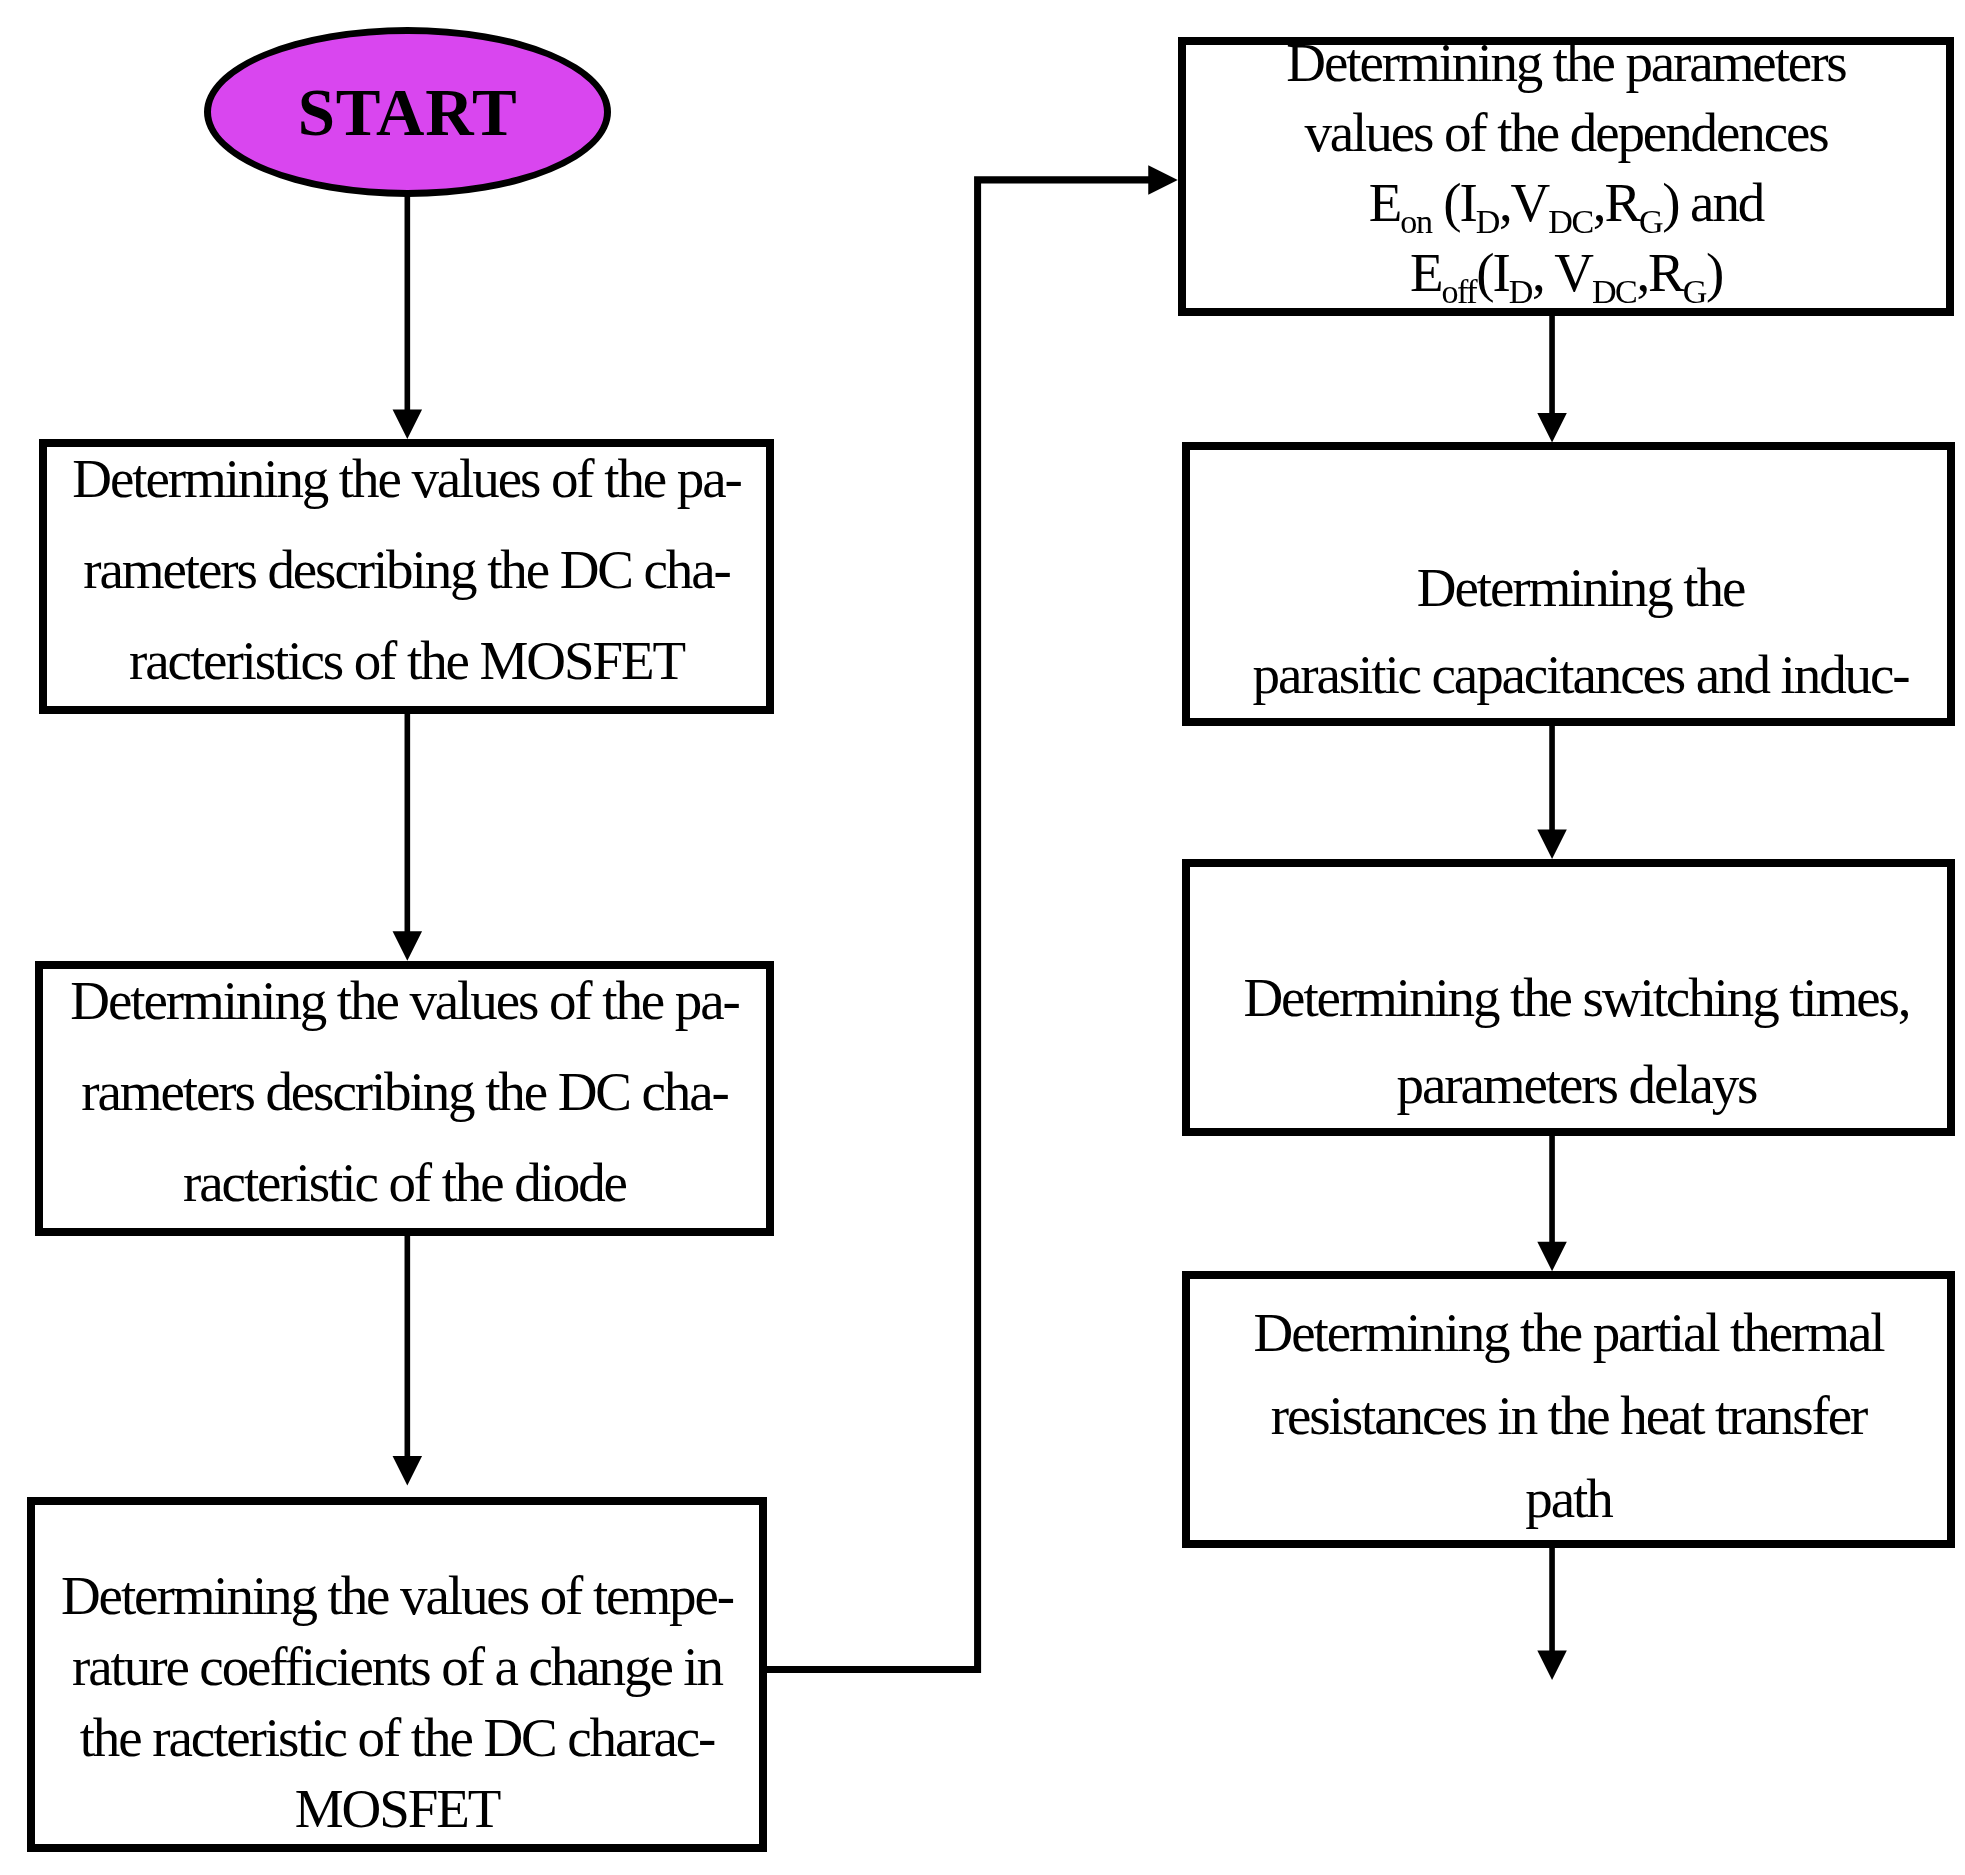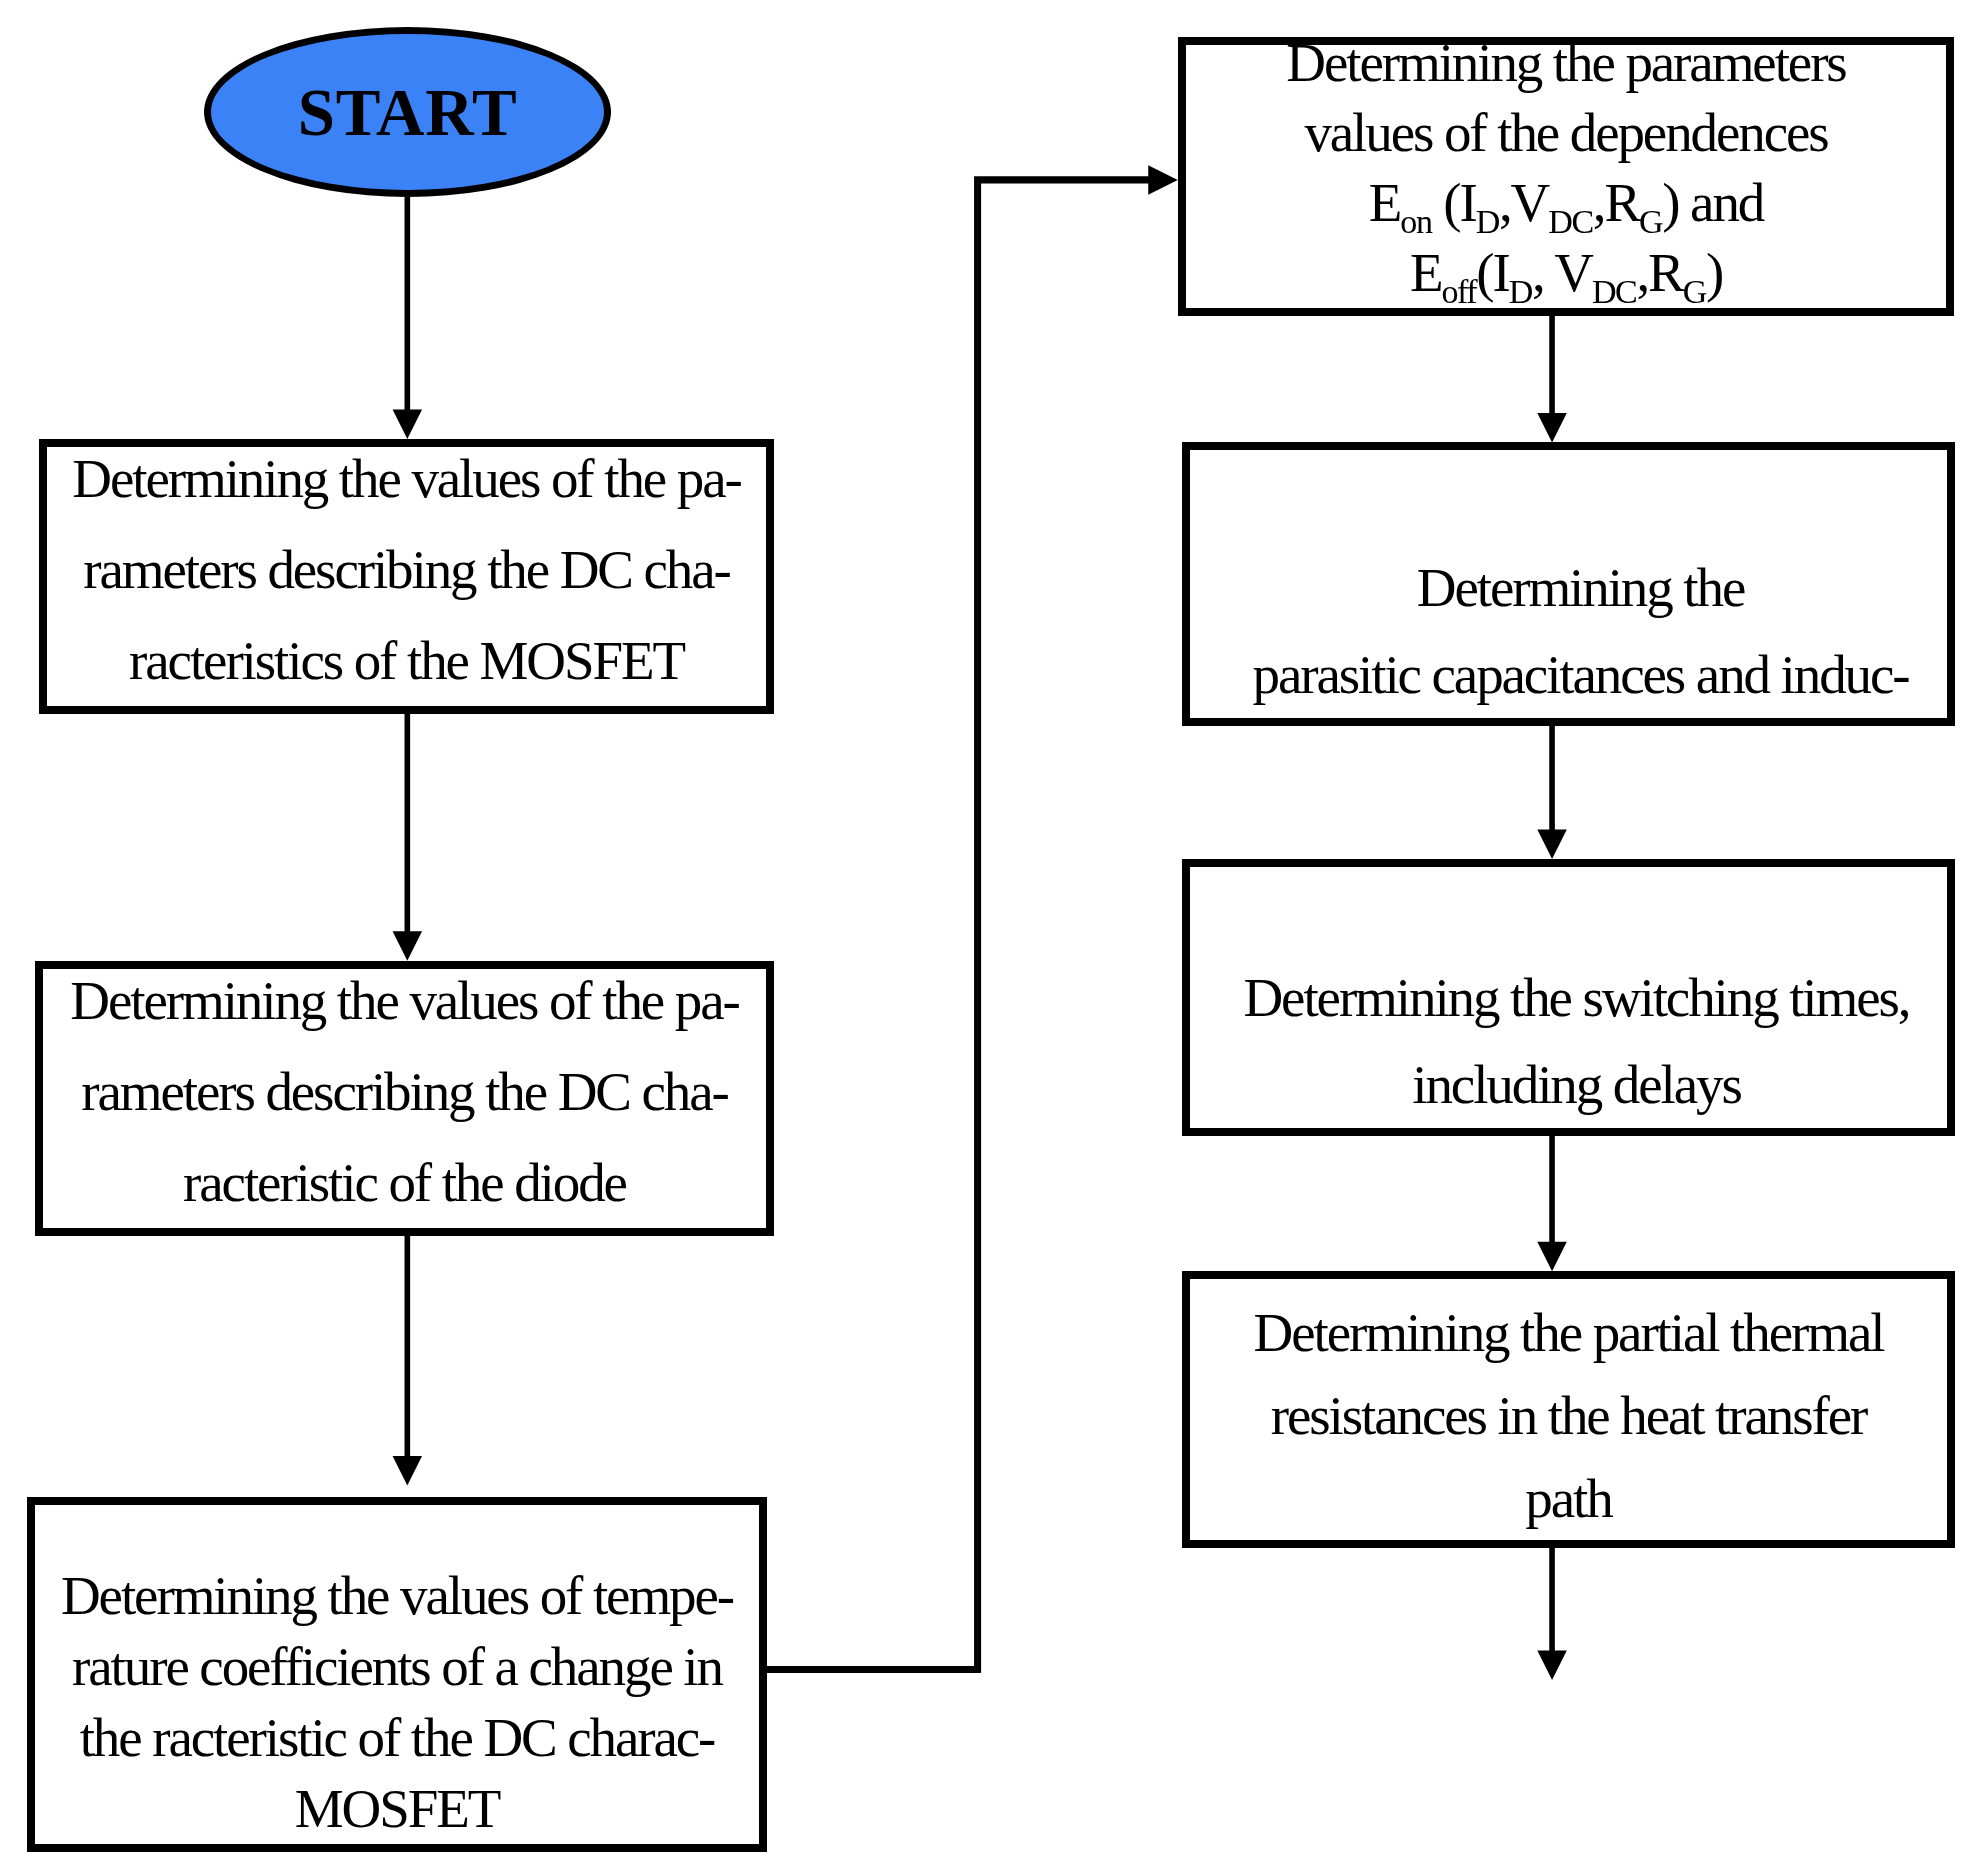--- a/index.html
+++ b/index.html
@@ -12,21 +12,21 @@
     overflow:hidden;
   }
   .connector-layer{
     position:absolute;left:0;top:0;width:1965px;height:1876px;
     pointer-events:none;
   }
   .terminator{
     position:absolute;
     border:7.7px solid var(--stroke,#000);
     border-radius:50%;
-    background:#3b82f6;
+    background:#d946ef;
     display:flex;align-items:center;justify-content:center;
     box-sizing:border-box;
   }
   .terminator .label{
     font-weight:bold;
     font-size:67px;
     letter-spacing:0.7px;
   }
   .process{
     position:absolute;
@@ -113,21 +113,21 @@
   <div class="process" id="box-r2">
     <div class="box-text">
         <div>Determining the</div>
         <div>parasitic capacitances and induc-</div>
       </div>
   </div>
 
   <div class="process" id="box-r3">
     <div class="box-text">
         <div>Determining the switching times,</div>
-        <div>including delays</div>
+        <div>parameters delays</div>
       </div>
   </div>
 
   <div class="process" id="box-r4">
     <div class="box-text">
         <div>Determining the partial thermal</div>
         <div>resistances in the heat transfer</div>
         <div>path</div>
       </div>
   </div>

